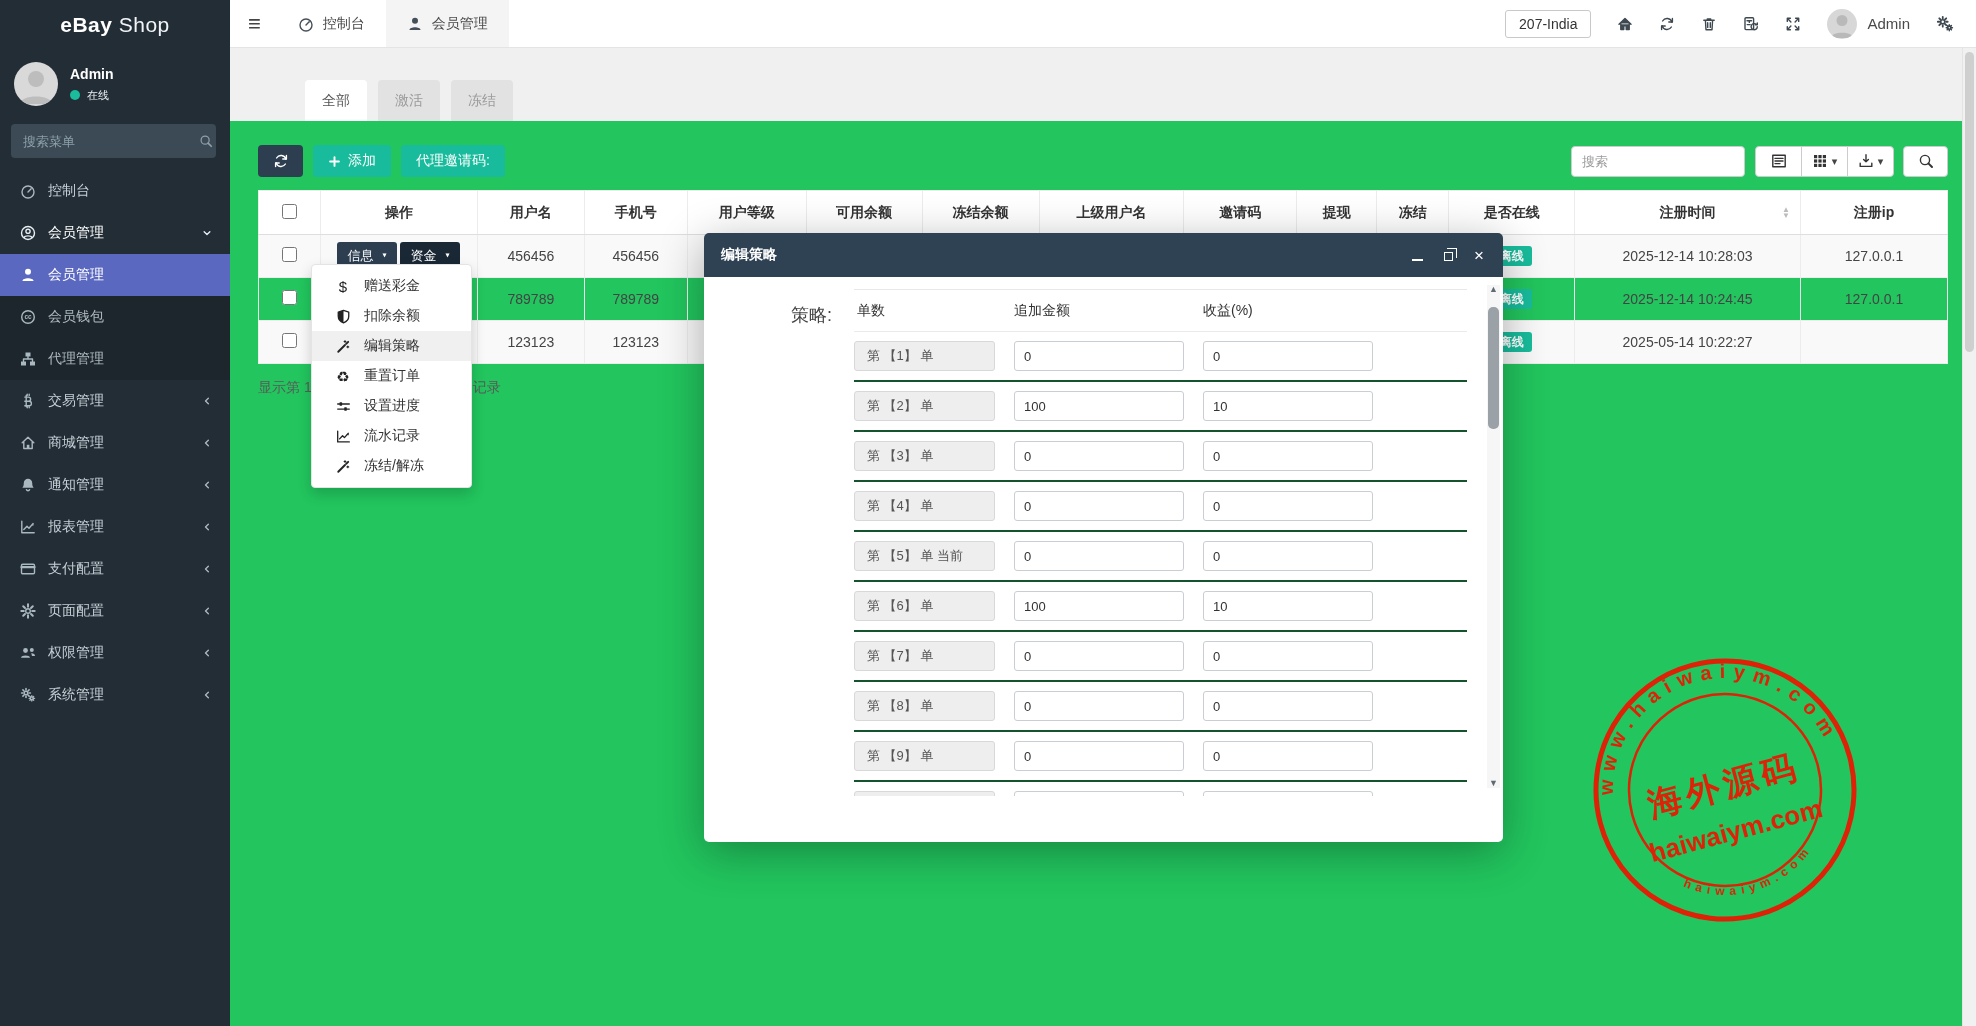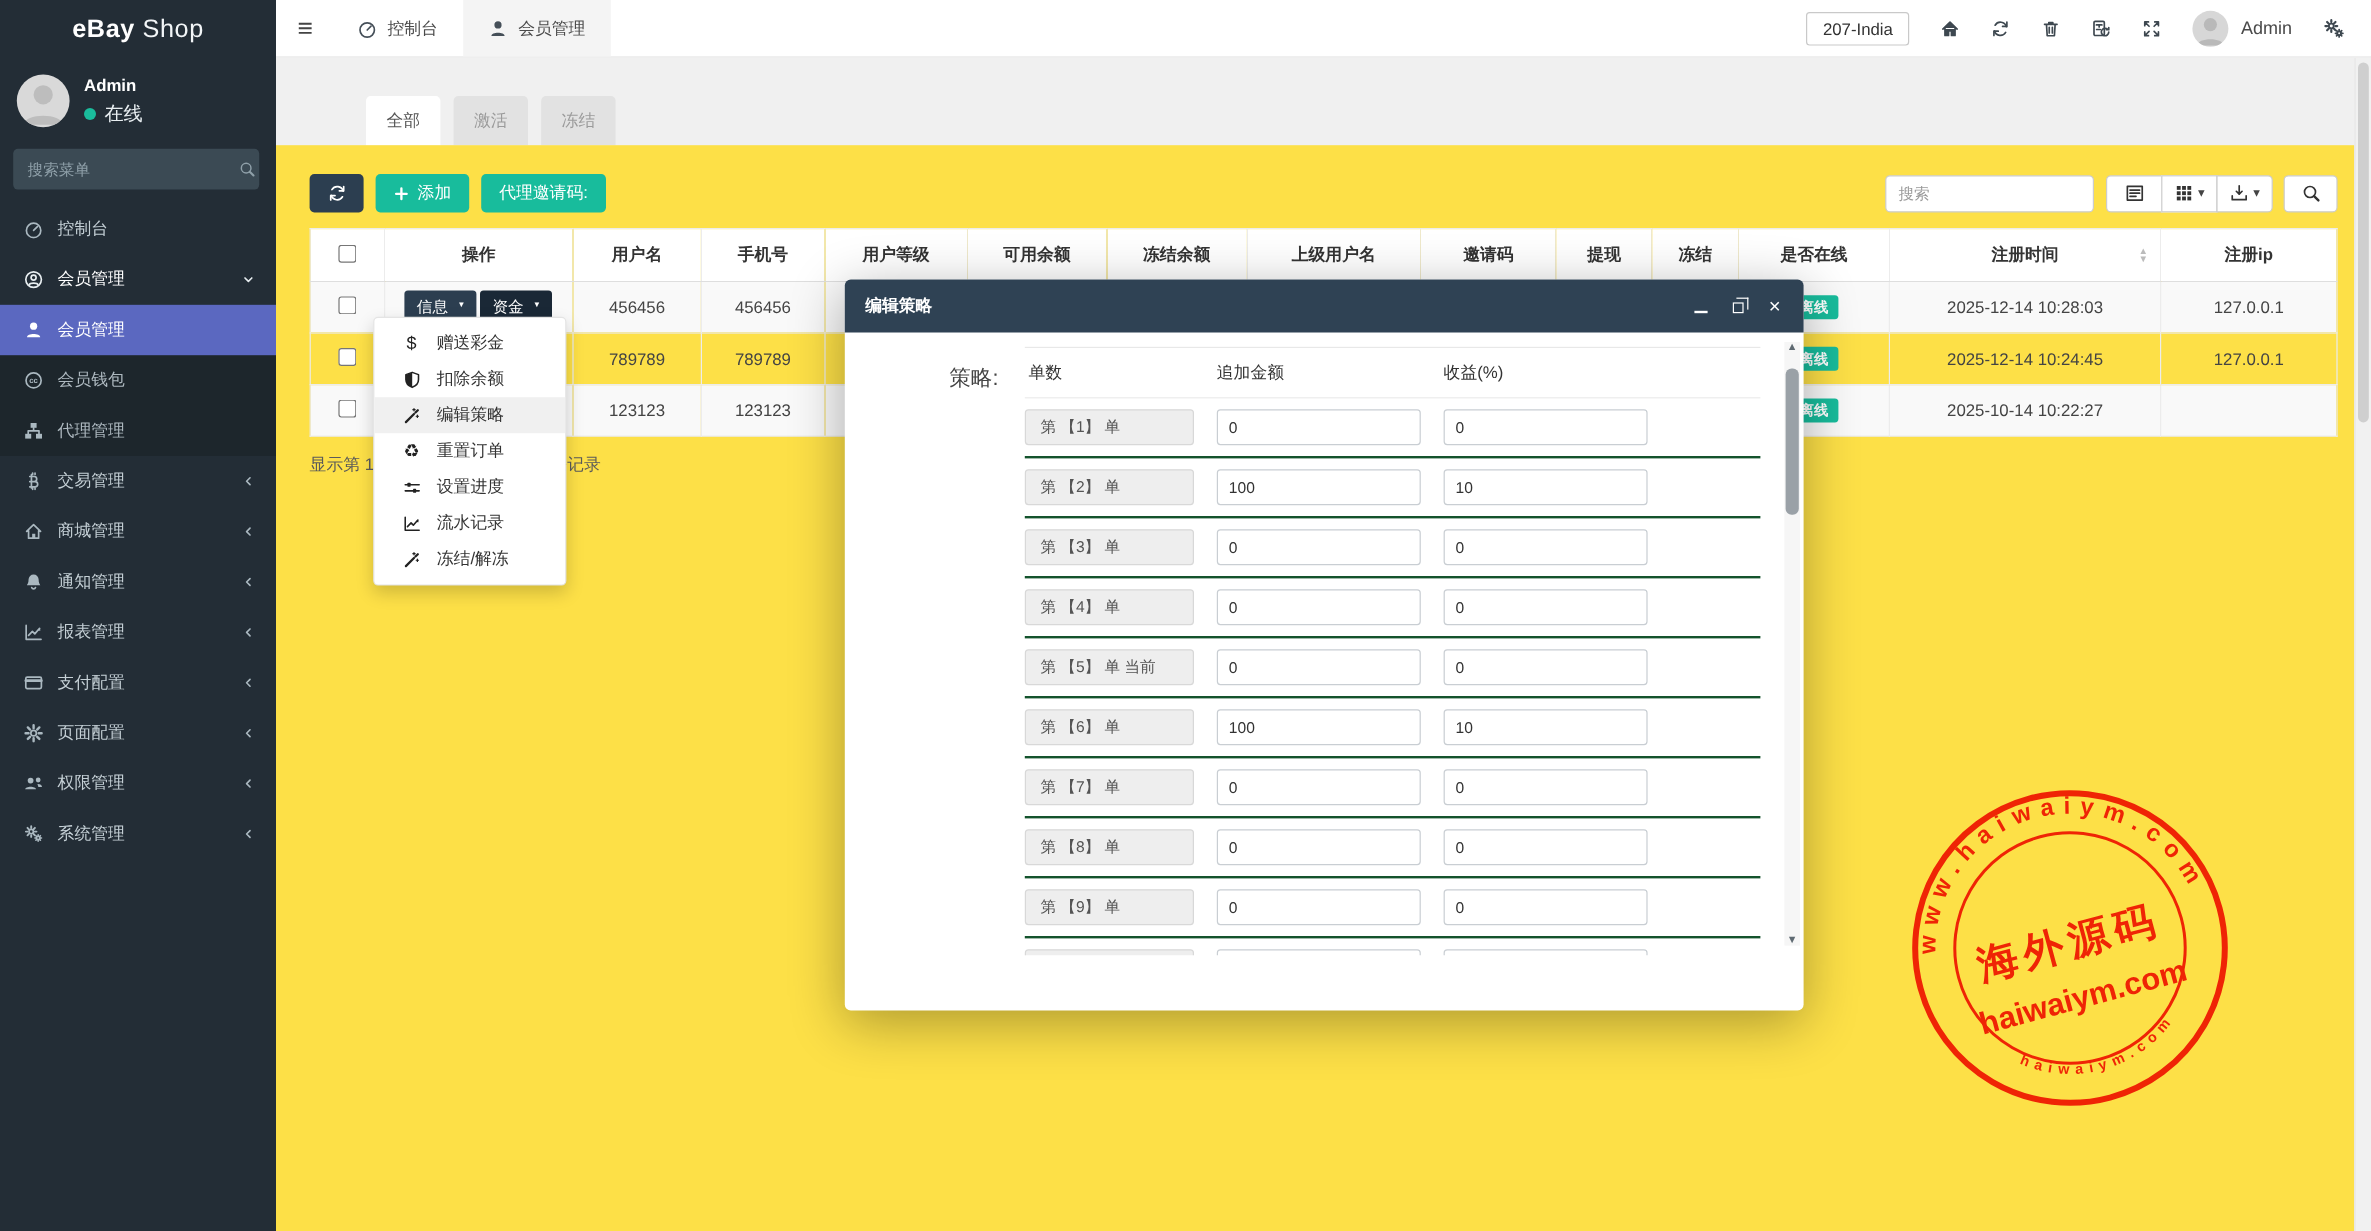--- a/index.html
+++ b/index.html
@@ -11,21 +11,21 @@
 
   
   .sidebar { position:absolute; left:0; top:0; width:230px; height:100%; background:#232d36; z-index:10; }
   .brand { height:50px; line-height:50px; text-align:center; color:#fff; font-size:21px; letter-spacing:.5px; }
   .brand .b { font-weight:bold; }
   .brand .r { font-weight:normal; color:#f2f5f7; }
   .user-panel { display:flex; gap:12px; padding:12px 16px 8px 14px; align-items:center; }
   .avatar-lg { width:44px; height:44px; border-radius:50%; background:#d9d9d9; overflow:hidden; flex:0 0 auto; position:relative; }
   .avatar-lg svg { position:absolute; left:0; top:0; }
   .up-name { color:#fff; font-weight:bold; font-size:14px; margin-bottom:6px; }
-  .up-status { color:#e8eef1; font-size:16px; display:flex; align-items:center; gap:7px; }
+  .up-status { color:#e8eef1; font-size:11px; display:flex; align-items:center; gap:7px; }
   .dot { width:10px; height:10px; border-radius:50%; background:#1abc9c; display:inline-block; }
   .side-search { margin:10px 14px 6px 11px; background:#3b4a54; border-radius:4px; height:34px;
                  display:flex; align-items:center; padding:0 12px; }
   .side-search input { flex:1; background:transparent; border:none; outline:none; color:#cfd8dc; font-size:13px; }
   .side-search input::placeholder { color:#8fa0a9; }
   .side-search .ic { color:#8fa0a9; }
   .menu { margin-top:12px; }
   .menu-item { height:42px; display:flex; align-items:center; gap:11px; padding:0 14px 0 19px;
                color:#c5d0d6; font-size:14px; cursor:pointer; }
   .menu-item .ic { width:18px; color:#aab8c0; display:flex; justify-content:center; }
@@ -49,21 +49,21 @@
   .nav-ic { color:#3e4850; cursor:pointer; }
   .nav-user { display:flex; align-items:center; gap:10px; color:#4a4a4a; font-size:15px; }
   .avatar-sm { width:30px; height:30px; border-radius:50%; background:#d7d7d7; overflow:hidden; position:relative; }
 
   
   .content { position:absolute; top:48px; left:0; right:14px; bottom:0; background:#f0f0f0; }
   .page-tabs { display:flex; gap:11px; padding:32px 0 0 27px; height:73px;margin-left:48px; }
   .ptab { padding:0 17px; height:41px; display:flex; align-items:center; font-size:14px; border-radius:4px 4px 0 0; cursor:pointer; }
   .ptab.active { background:#fff; color:#555; }
   .ptab.inactive { background:#e2e2e2; color:#9b9b9b; }
-  .panel { position:absolute; top:73px; left:0; right:0; bottom:0; background:#fde047; overflow:hidden; }
+  .panel { position:absolute; top:73px; left:0; right:0; bottom:0; background:#22c55e; overflow:hidden; }
   .toolbar { display:flex; align-items:center; padding:24px 14px 0 28px; height:56px; }
   .tb-left { display:flex; align-items:center; gap:10px; }
   .btn { border:none; border-radius:4px; height:32px; font-size:14px; display:inline-flex; align-items:center; cursor:pointer; font-family:inherit; }
   .btn-navy { background:#2c3e50; color:#fff; width:45px; justify-content:center; }
   .btn-green { background:#18bc9c; color:#fff; padding:0 15px; gap:7px; }
   .tb-right { margin-left:auto; display:flex; align-items:center; }
   .search-input { width:174px; height:31px; border:1px solid #ccc; border-radius:4px; padding:0 10px; font-size:13px; color:#555; outline:none; }
   .search-input::placeholder { color:#999; }
   .btn-group { display:flex; margin-left:10px; }
   .bg-btn { width:47px; height:31px; border:1px solid #ccc; background:#fff; display:flex; align-items:center;
@@ -608,21 +608,21 @@
                 <td>123123</td>
                 <td>123123</td>
                 <td></td>
                 <td></td>
                 <td></td>
                 <td></td>
                 <td></td>
                 <td></td>
                 <td></td>
                 <td><span class="badge">离线</span></td>
-                <td>2025-10-14 10:22:27</td>
+                <td>2025-05-14 10:22:27</td>
                 <td></td>
               </tr>
             </tbody>
         </table>
         <div class="summary">显示第 1 到第 3 条记录，总共 3 条记录</div>
       </div>
     </div>
     <div class="page-scroll">
       <div class="page-thumb"></div>
     </div>

